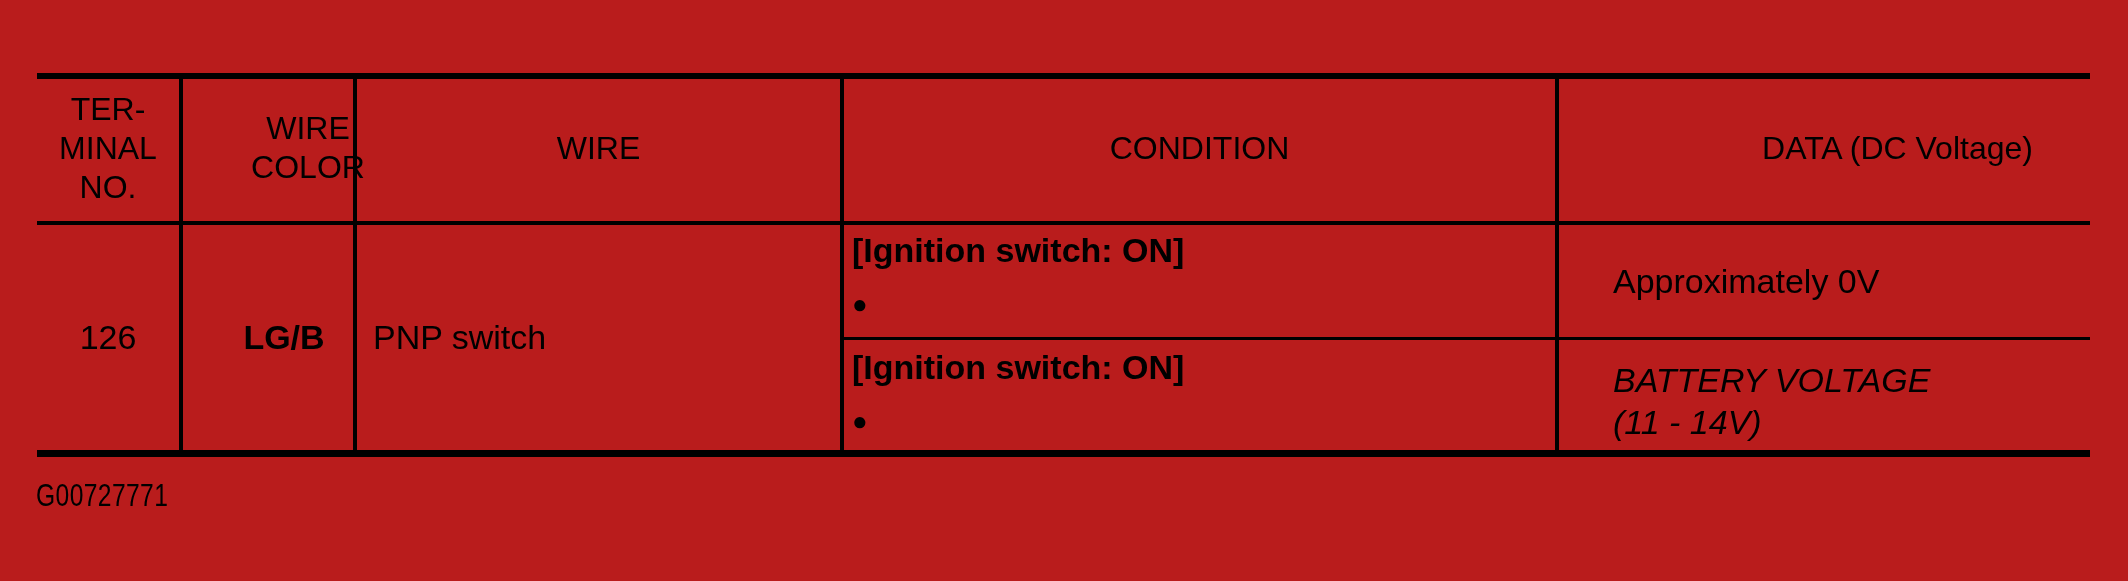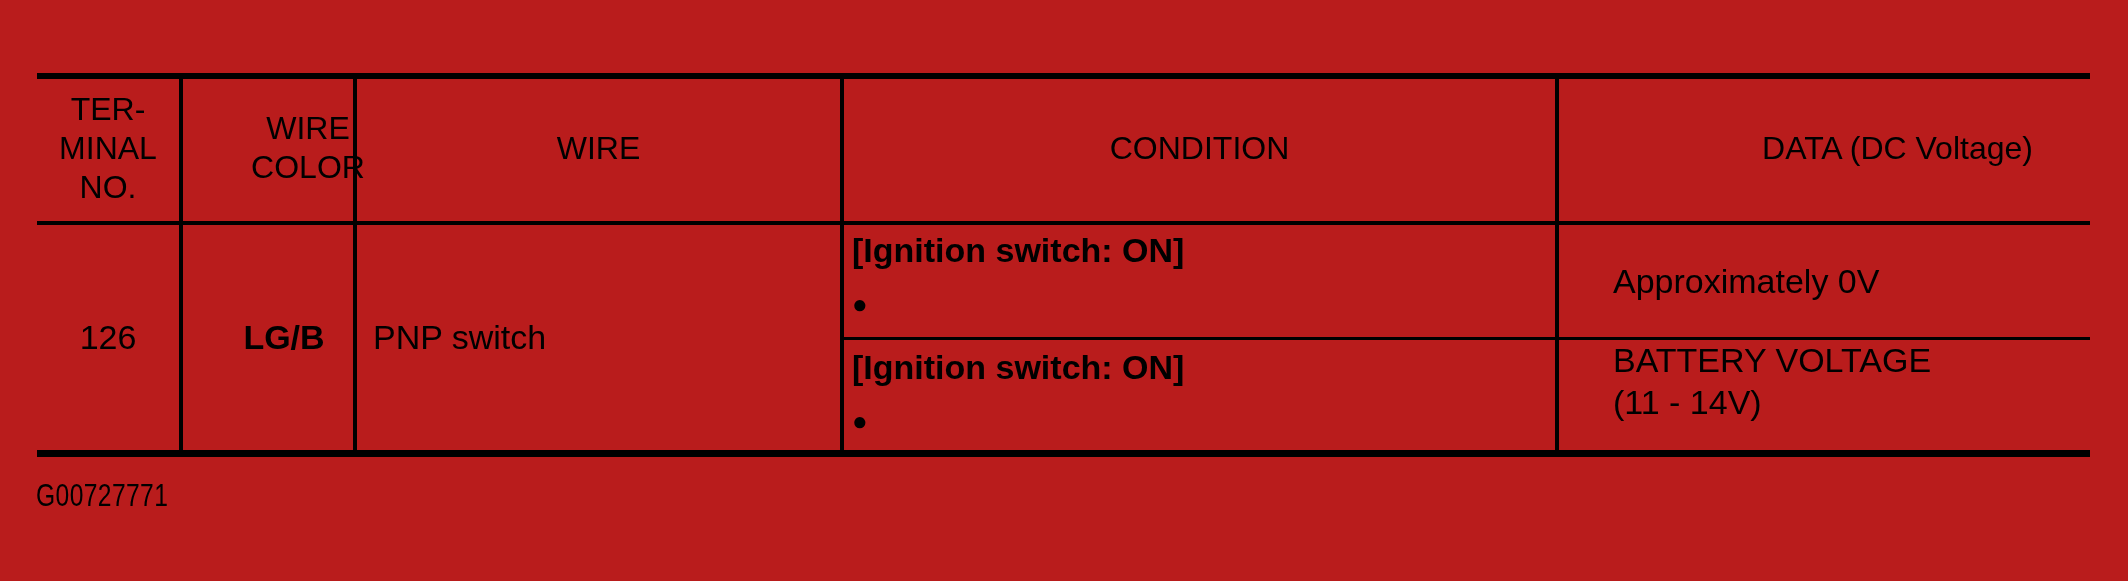--- a/index.html
+++ b/index.html
@@ -38,21 +38,21 @@
   .bd-wire    {left:183px;top:225px; width:202px; height:225px; justify-content:center;font-weight:bold;}
   .bd-item    {left:357px;top:225px; width:483px; height:225px; padding-left:16px;box-sizing:border-box;}
   .condcell{position:absolute;left:852px;width:700px;font-size:34px;}
   .cond-a{top:228px;padding-top:2px;}
   .cond-b{top:344px;padding-top:3px;}
   .cond-state{font-weight:bold;line-height:40px;}
   .bullet-row{display:flex;align-items:center;margin-top:14px;line-height:40px;}
   .bullet{font-size:26px;margin-right:16px;line-height:40px;}
   .datacell{position:absolute;left:1578px;width:500px;font-size:34px;margin-left:35px;}
   .data-a{top:224px;height:114px;display:flex;align-items:center;}
-  .data-b{top:336px;padding-top:3px;line-height:42px;white-space:pre-line;}
+  .data-b{top:356px;padding-top:3px;line-height:42px;white-space:pre-line;font-style:italic;}
   
   .figure-id{
     position:absolute;left:36px;top:479px;
     font-size:32px;line-height:32px;
     transform:scaleX(0.77);transform-origin:left top;
     letter-spacing:0.5px;
   }
 </style>
 </head>
 <body>

